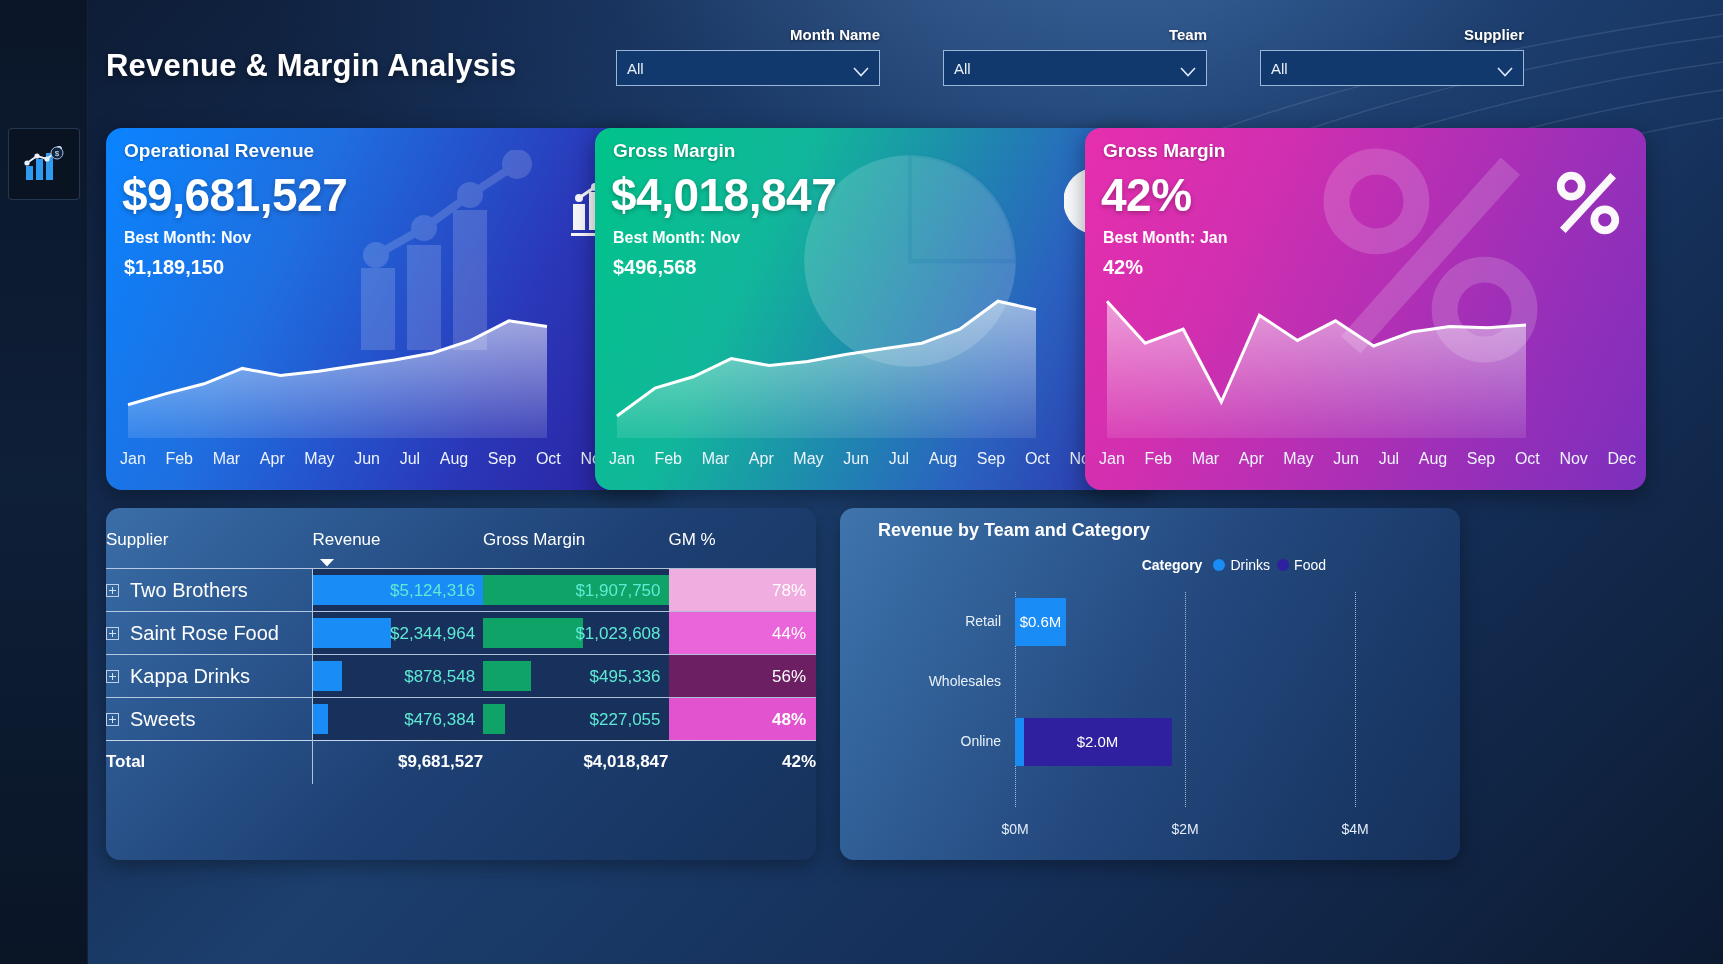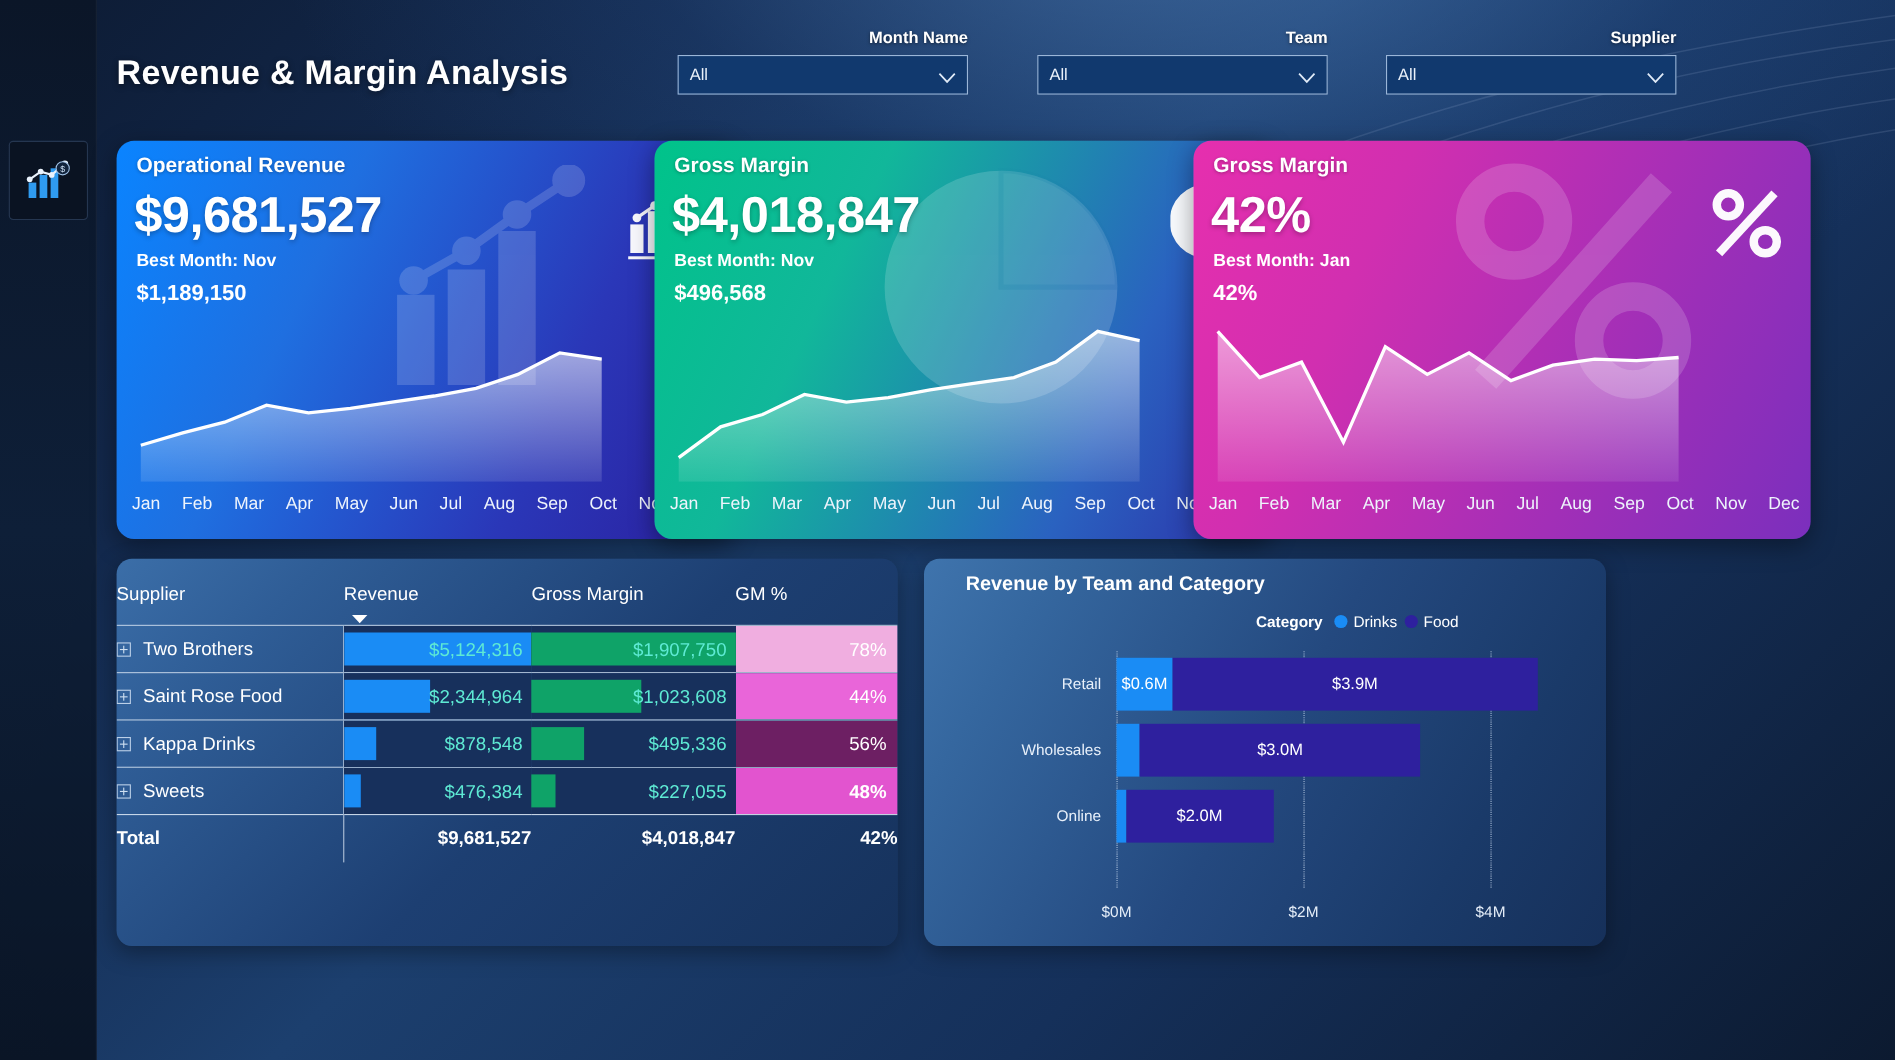--- a/index.html
+++ b/index.html
@@ -107,21 +107,21 @@
   th.c-supplier { width: 196px; padding-left: 22px; }
   th.c-rev { width: 162px; padding-left: 6px; }
   th.c-gm  { width: 176px; padding-left: 8px; }
   th.c-pct { width: 140px; padding-left: 8px; }
   .sort-caret { position: absolute; left: 7px; top: 44px; }
 
   .matrix tbody tr { height: 43px; }
   .matrix tbody td { padding: 0; vertical-align: middle; position: relative; }
   tr.drow { border-top: 1px solid rgba(226,236,248,0.75); }
   td.supplier-cell {
-    padding-left: 22px; color: #ffffff; font-size: 17px;
+    padding-left: 22px; color: #ffffff; font-size: 20px;
     border-right: 1px solid rgba(226,236,248,0.75);
   }
   .exp-icon {
     display: inline-block; width: 13px; height: 13px; margin-right: 11px;
     border: 1px solid #bcd0e8; position: relative; vertical-align: middle;
   }
   .exp-icon:before, .exp-icon:after {
     content:""; position:absolute; background:#cfe0f2;
   }
   .exp-icon:before { left: 2px; right: 2px; top: 5px; height: 1px; }
@@ -508,32 +508,23 @@
       <div class="xtick" style="left: 175px;">$0M</div>
       <div class="gridline" style="left: 345px;"></div>
       <div class="xtick" style="left: 345px;">$2M</div>
       <div class="gridline" style="left: 515px;"></div>
       <div class="xtick" style="left: 515px;">$4M</div>
       <div class="cat-label" style="top: 35px; width: 161px; left: 0px;">Retail</div>
       <div class="barrow" style="top: 20px; left: 0px; width: 620px;">
         <div class="seg" style="left: 175px; width: 51px; background: rgb(26, 140, 245);">
           <span class="seg-label">$0.6M</span>
         </div>
-        <div class="seg" style="left: 226px; width: 331.5px; background: rgb(46, 32, 158);">
-          <span class="seg-label">$3.9M</span>
-        </div>
       </div>
       <div class="cat-label" style="top: 95px; width: 161px; left: 0px;">Wholesales</div>
-      <div class="barrow" style="top: 80px; left: 0px; width: 620px;">
-        <div class="seg" style="left: 175px; width: 21.25px; background: rgb(26, 140, 245);"></div>
-        <div class="seg" style="left: 196.25px; width: 255px; background: rgb(46, 32, 158);">
-          <span class="seg-label">$3.0M</span>
-        </div>
-      </div>
       <div class="cat-label" style="top: 155px; width: 161px; left: 0px; padding-left: 46px;">Online</div>
       <div class="barrow" style="top: 140px; left: 0px; width: 620px;">
         <div class="seg" style="left: 175px; width: 8.5px; background: rgb(26, 140, 245);"></div>
-        <div class="seg" style="left: 183.5px; width: 134px; background: rgb(46, 32, 158); padding-left: 16px;">
+        <div class="seg" style="left: 183.5px; width: 148px; background: rgb(46, 32, 158); padding-left: 16px;">
           <span class="seg-label">$2.0M</span>
         </div>
       </div>
     </div>
 </div>
 
 </body></html>

